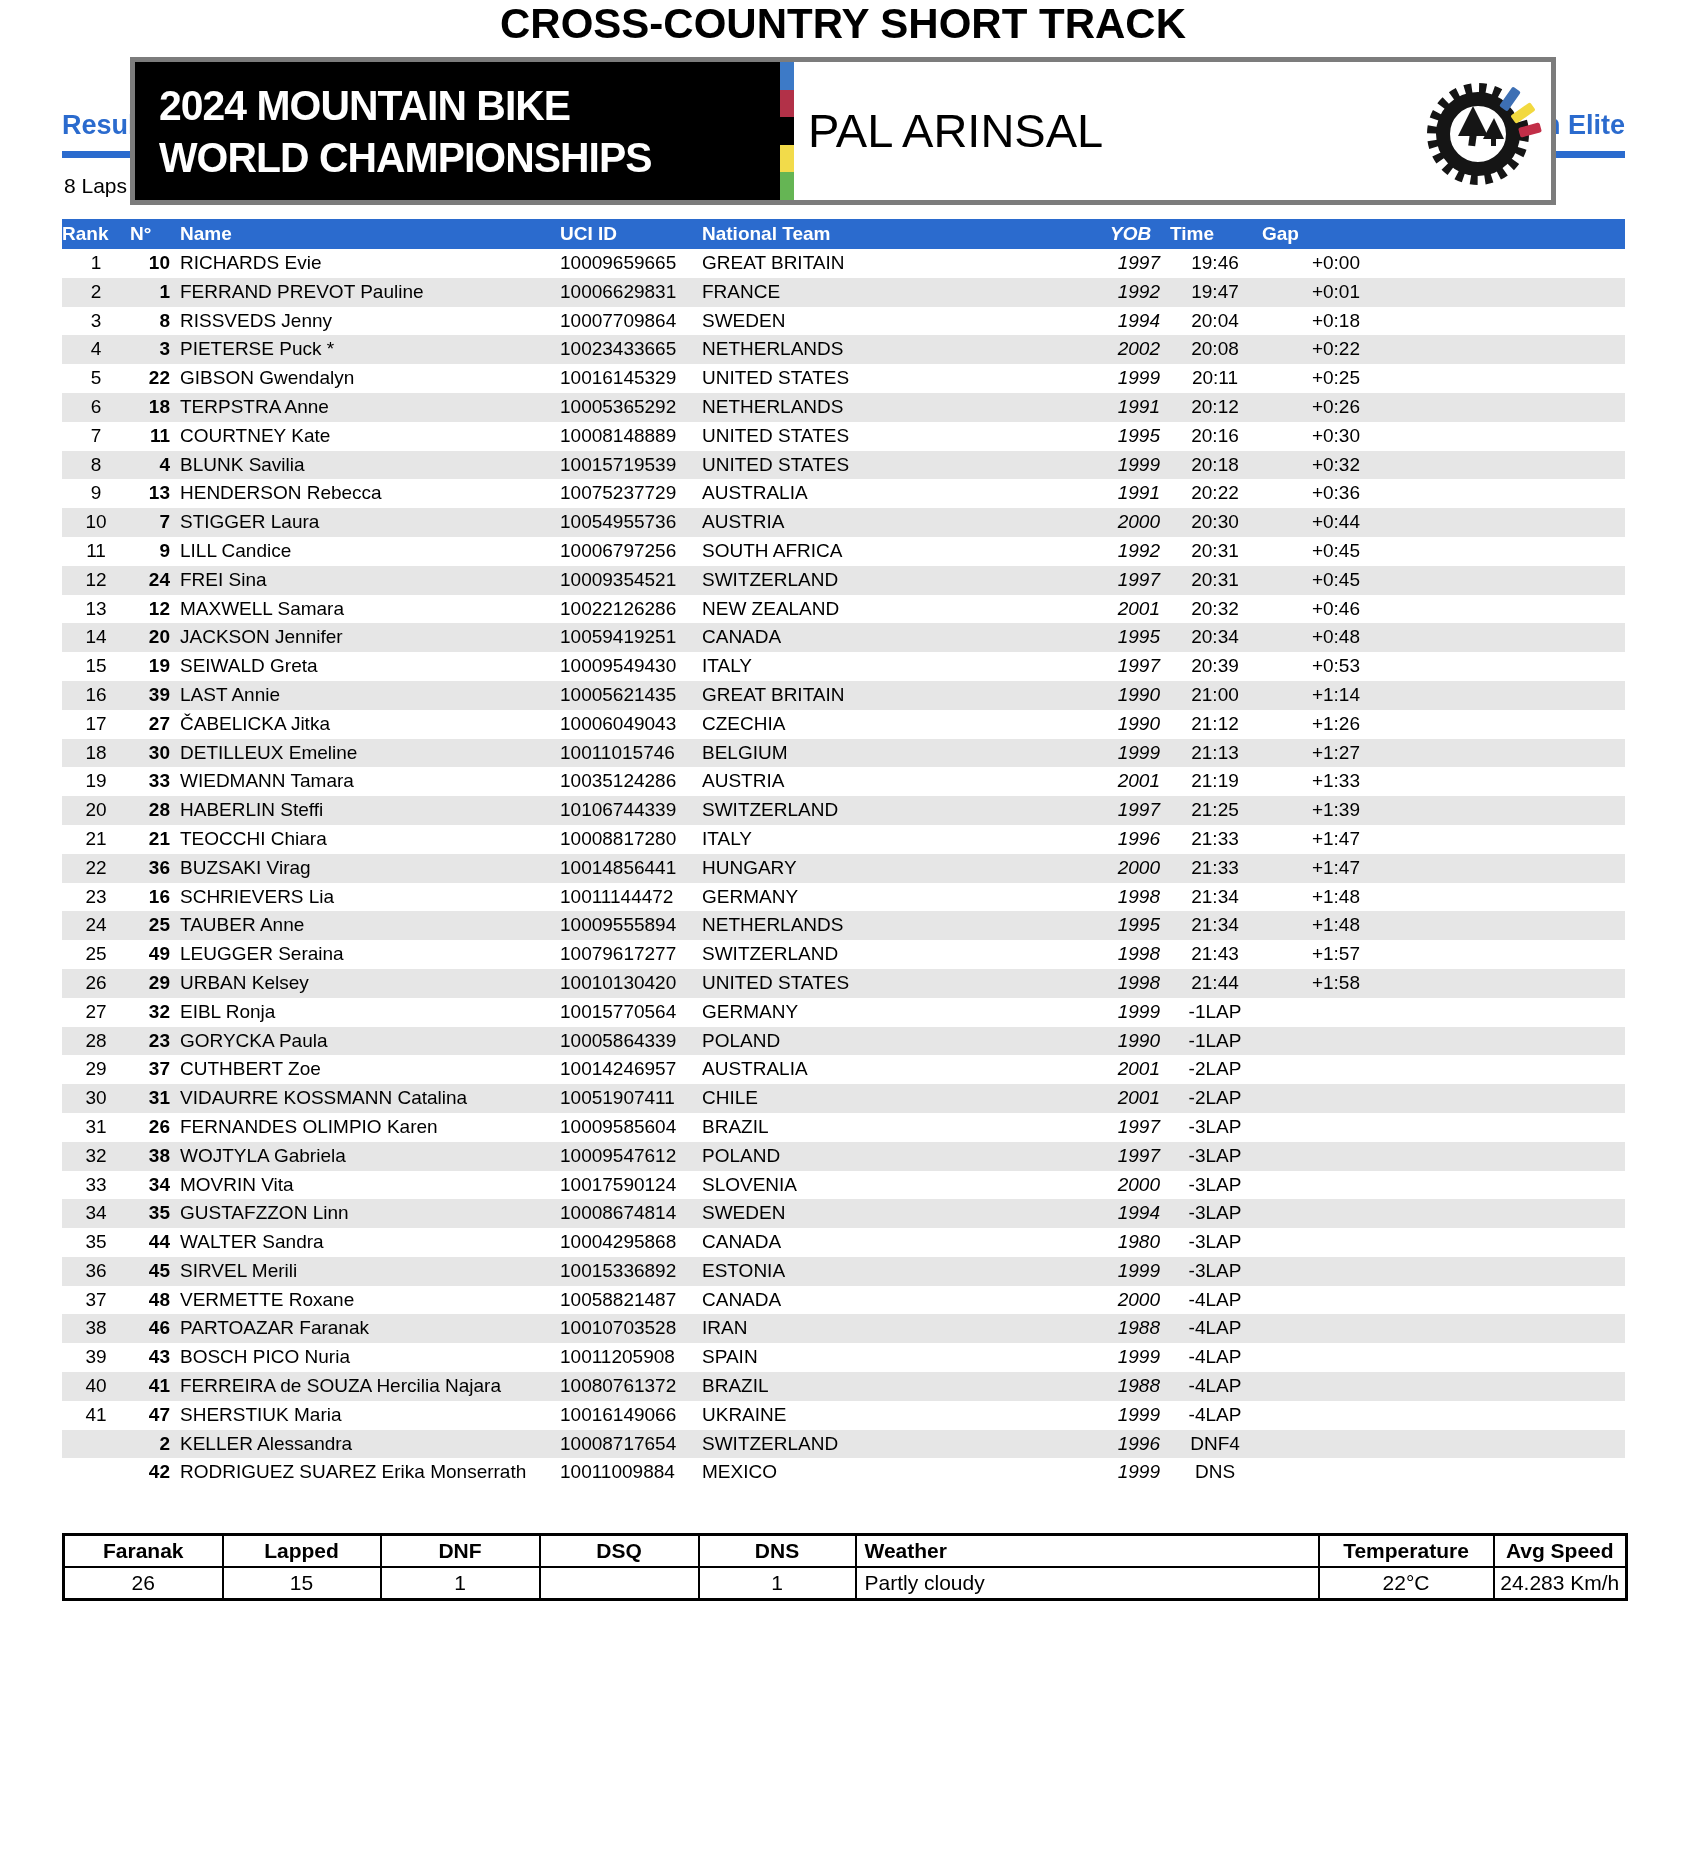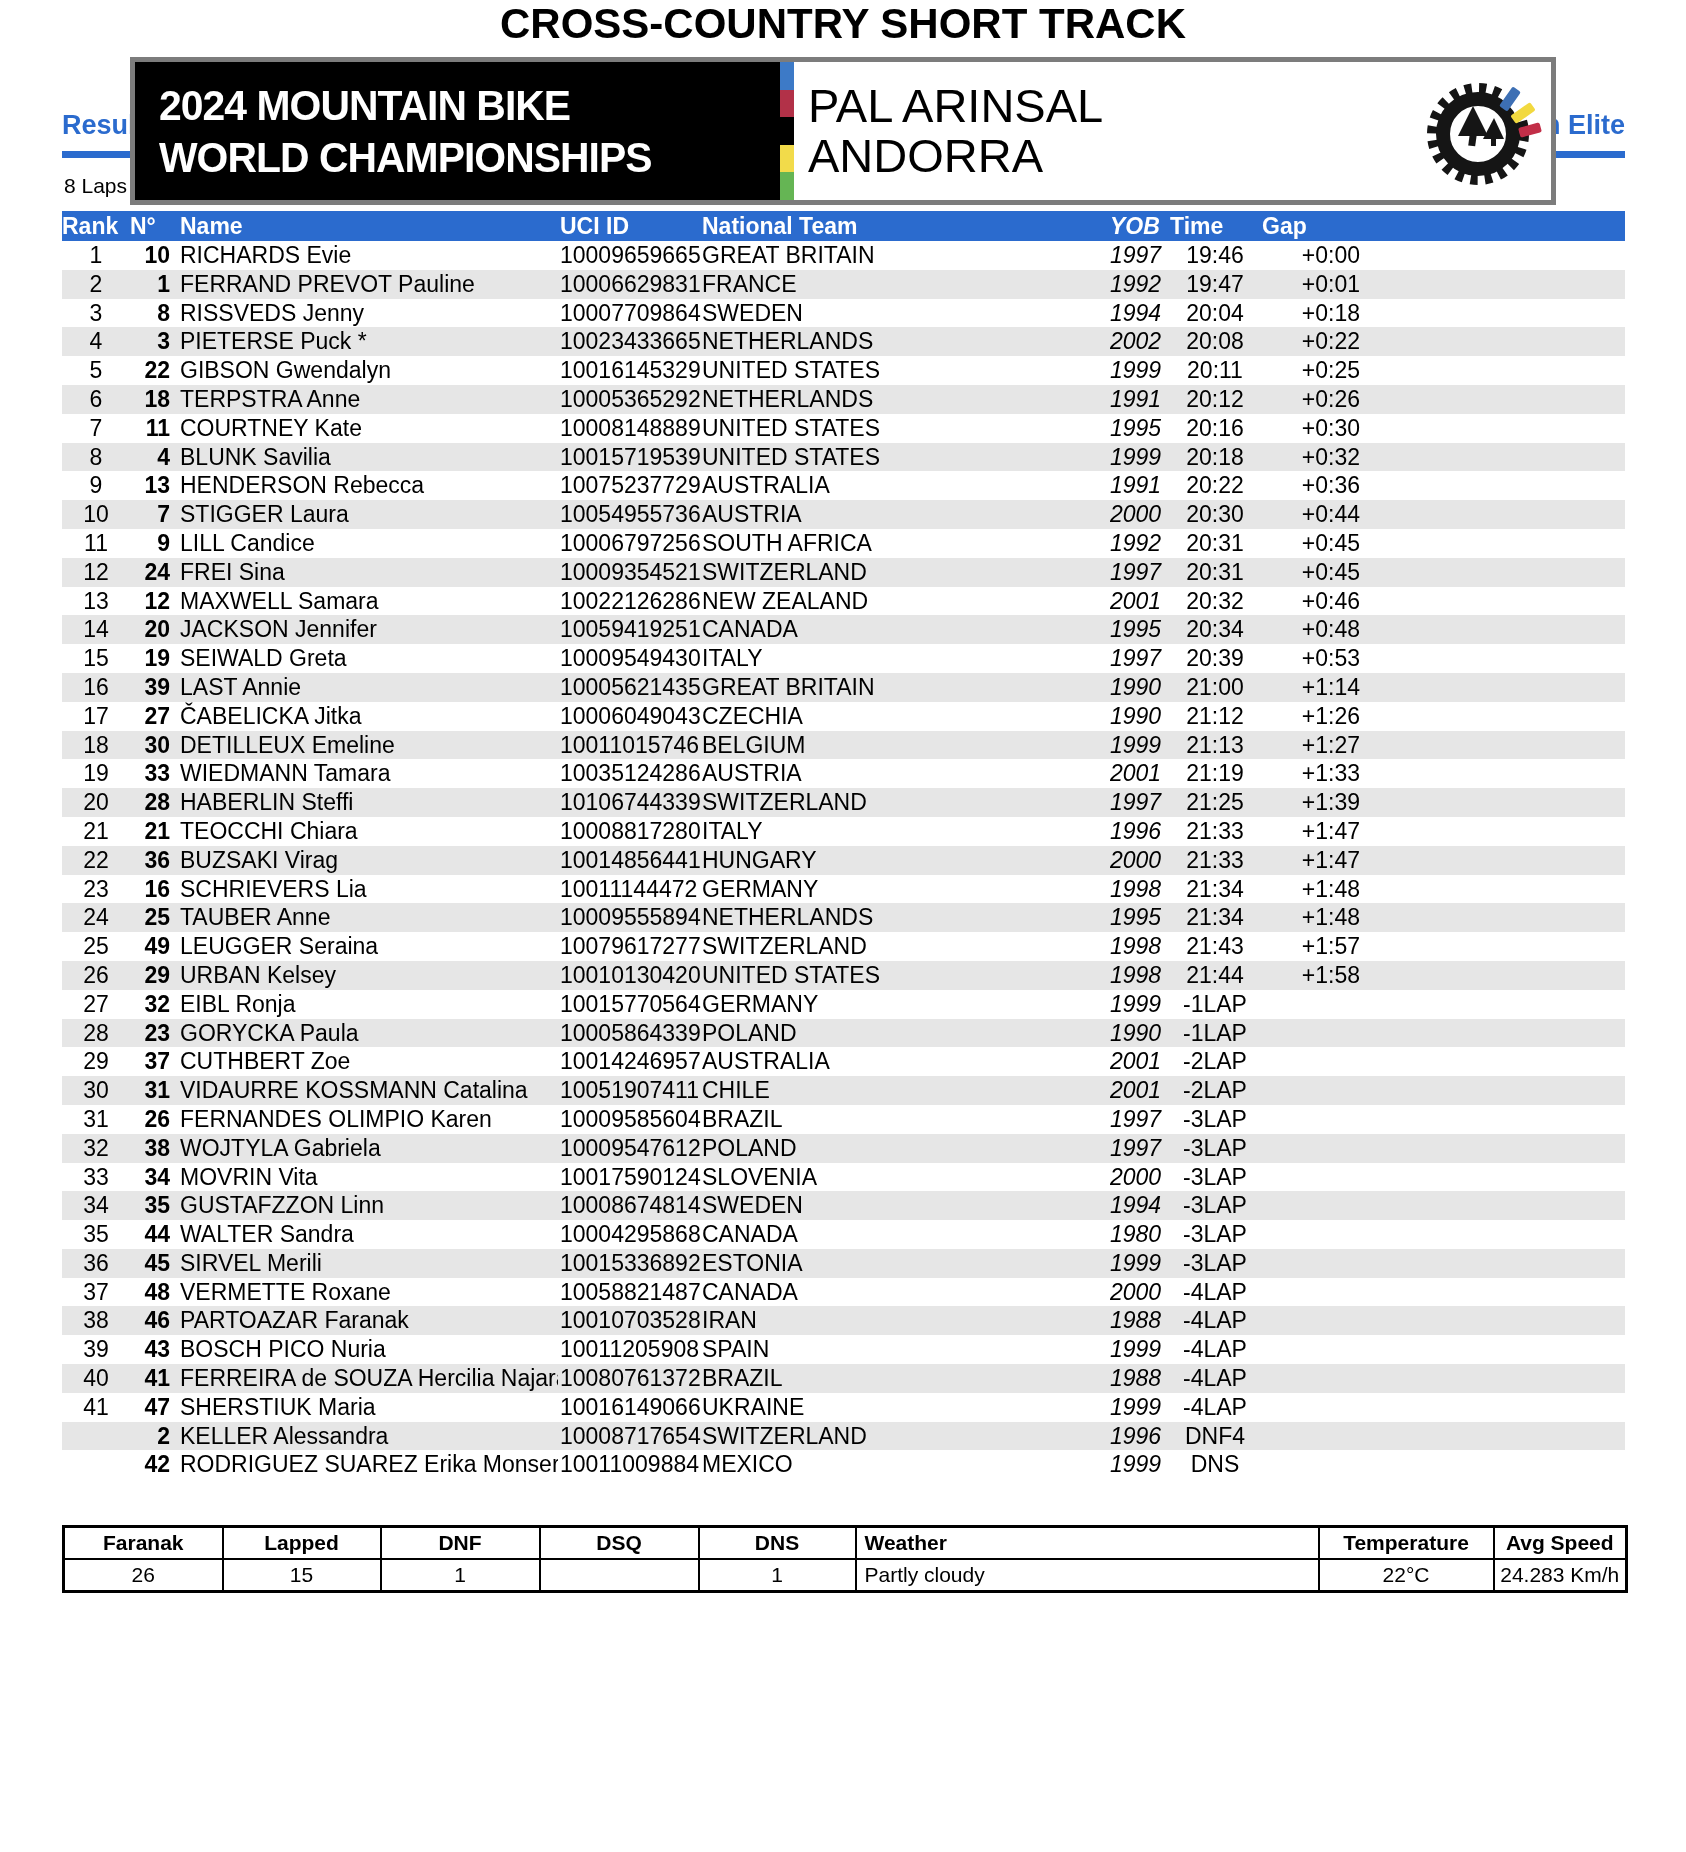--- a/index.html
+++ b/index.html
@@ -58,23 +58,23 @@
     font-size:27px; font-weight:bold;
   }
   .meta-row .blue { color:var(--accent); }
   .blue-rule {
     width:1563px; margin:10px 0 0 62px; height:7px; background:var(--accent);
   }
   .race-info { margin:16px 0 0 64px; font-size:21px; }
 
   
   table.results {
-    width:1563px; margin:13px 0 0 62px;
+    width:1563px; margin:21px 0 0 62px;
     border-collapse:collapse; table-layout:fixed;
-    font-size:23px;
+    font-size:19px;
   }
   table.results thead tr { background:var(--accent); color:#fff; height:30px; }
   table.results th { font-weight:bold; text-align:left; line-height:30px; white-space:nowrap; }
   table.results td { line-height:28.8px; height:28.8px; white-space:nowrap; overflow:hidden; }
   table.results tbody tr:nth-child(even) { background:var(--rowalt); }
   .c0 { text-align:center; }
   .c1 { text-align:right; padding-right:8px; font-weight:bold; }
   .c2 { text-align:left; padding-left:2px; }
   .c3 { text-align:left; padding-left:2px; }
   .c4 { text-align:left; }
@@ -112,21 +112,20 @@
     </div>
     <div class="mini-stripes stripe-set">
         <span style="background: rgb(61, 122, 199);"></span>
         <span style="background: rgb(178, 49, 72);"></span>
         <span style="background: rgb(0, 0, 0);"></span>
         <span style="background: rgb(242, 219, 74);"></span>
         <span style="background: rgb(101, 181, 84);"></span>
       </div>
     <div class="location">
       <div>PAL ARINSAL</div>
-      <div>ANDORRA</div>
     </div>
     <div class="gear-wrap">
       <svg width="122" height="122" viewBox="0 0 122 122">
         <circle cx="57" cy="64" r="46" fill="none" stroke="#151515" stroke-width="10" stroke-dasharray="7.2 7.3"></circle>
         <path d="M57,64 L88,8 L122,44 Z" fill="#ffffff"></path>
         <circle cx="57" cy="64" r="35" fill="none" stroke="#151515" stroke-width="14"></circle>
         <path d="M52,36 L67,66 L37,66 Z" fill="#151515"></path>
         <rect x="48" y="64" width="7" height="12" fill="#151515" transform="rotate(8 52 70)"></rect>
         <path d="M73,48 L83,69 L62,69 Z" fill="#151515"></path>
         <rect x="70" y="67" width="5" height="9" fill="#151515"></rect>

